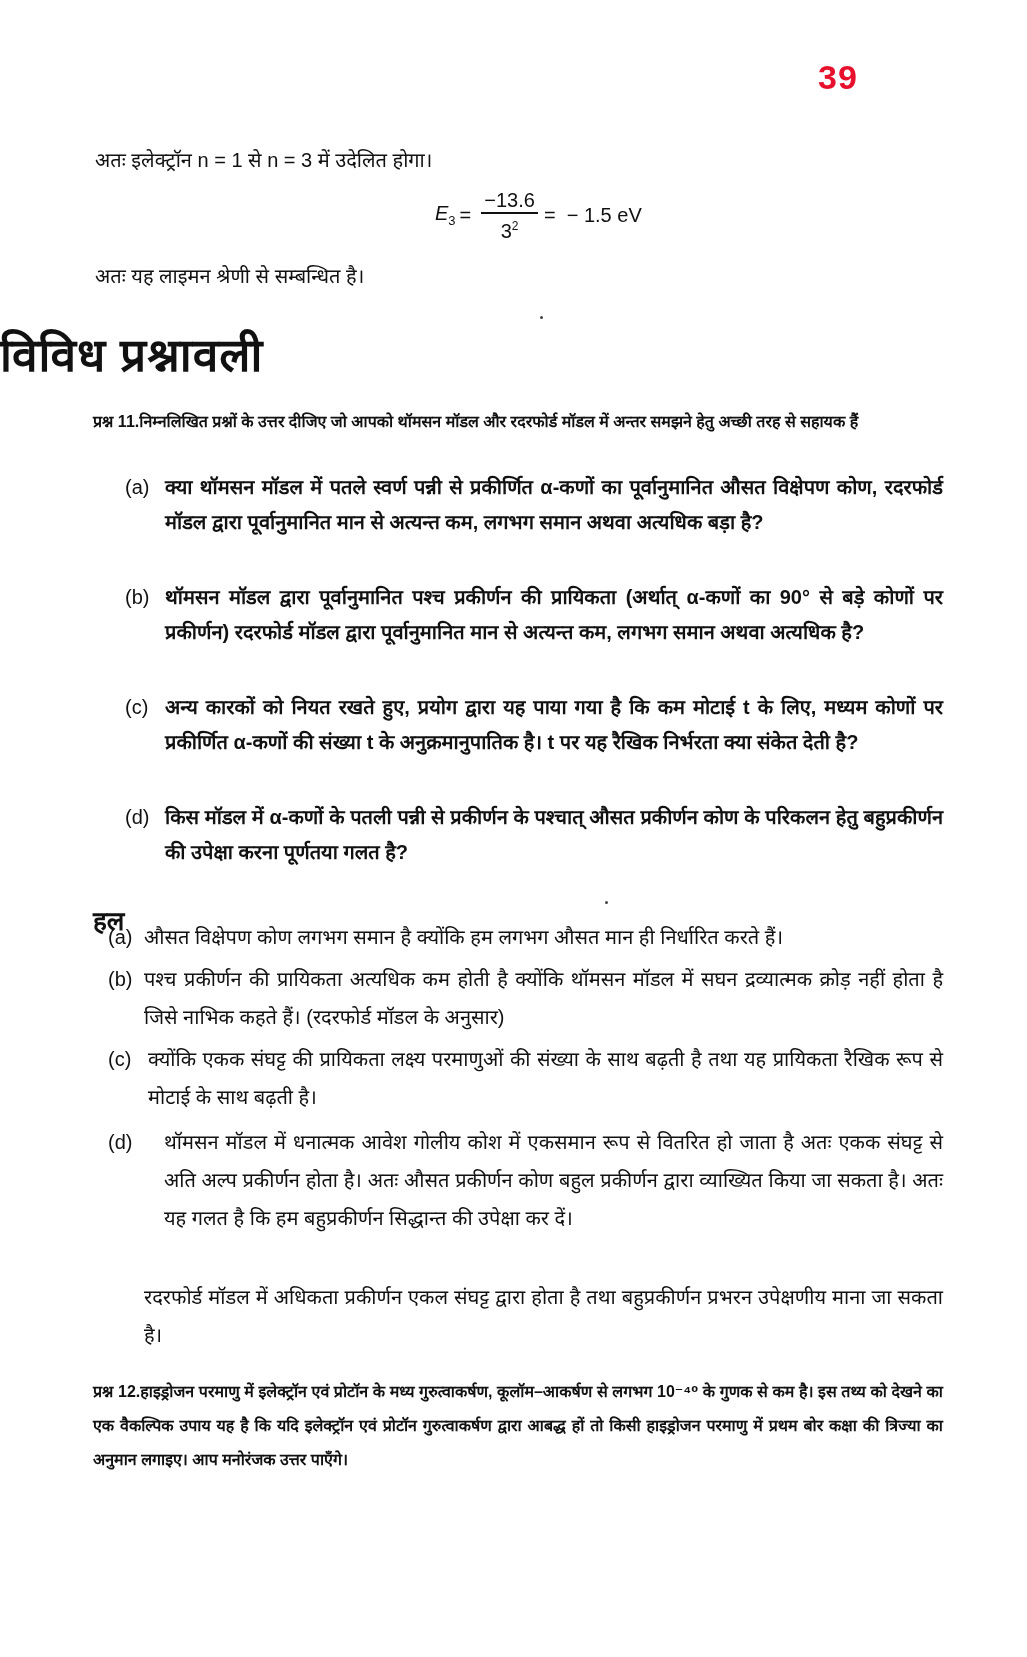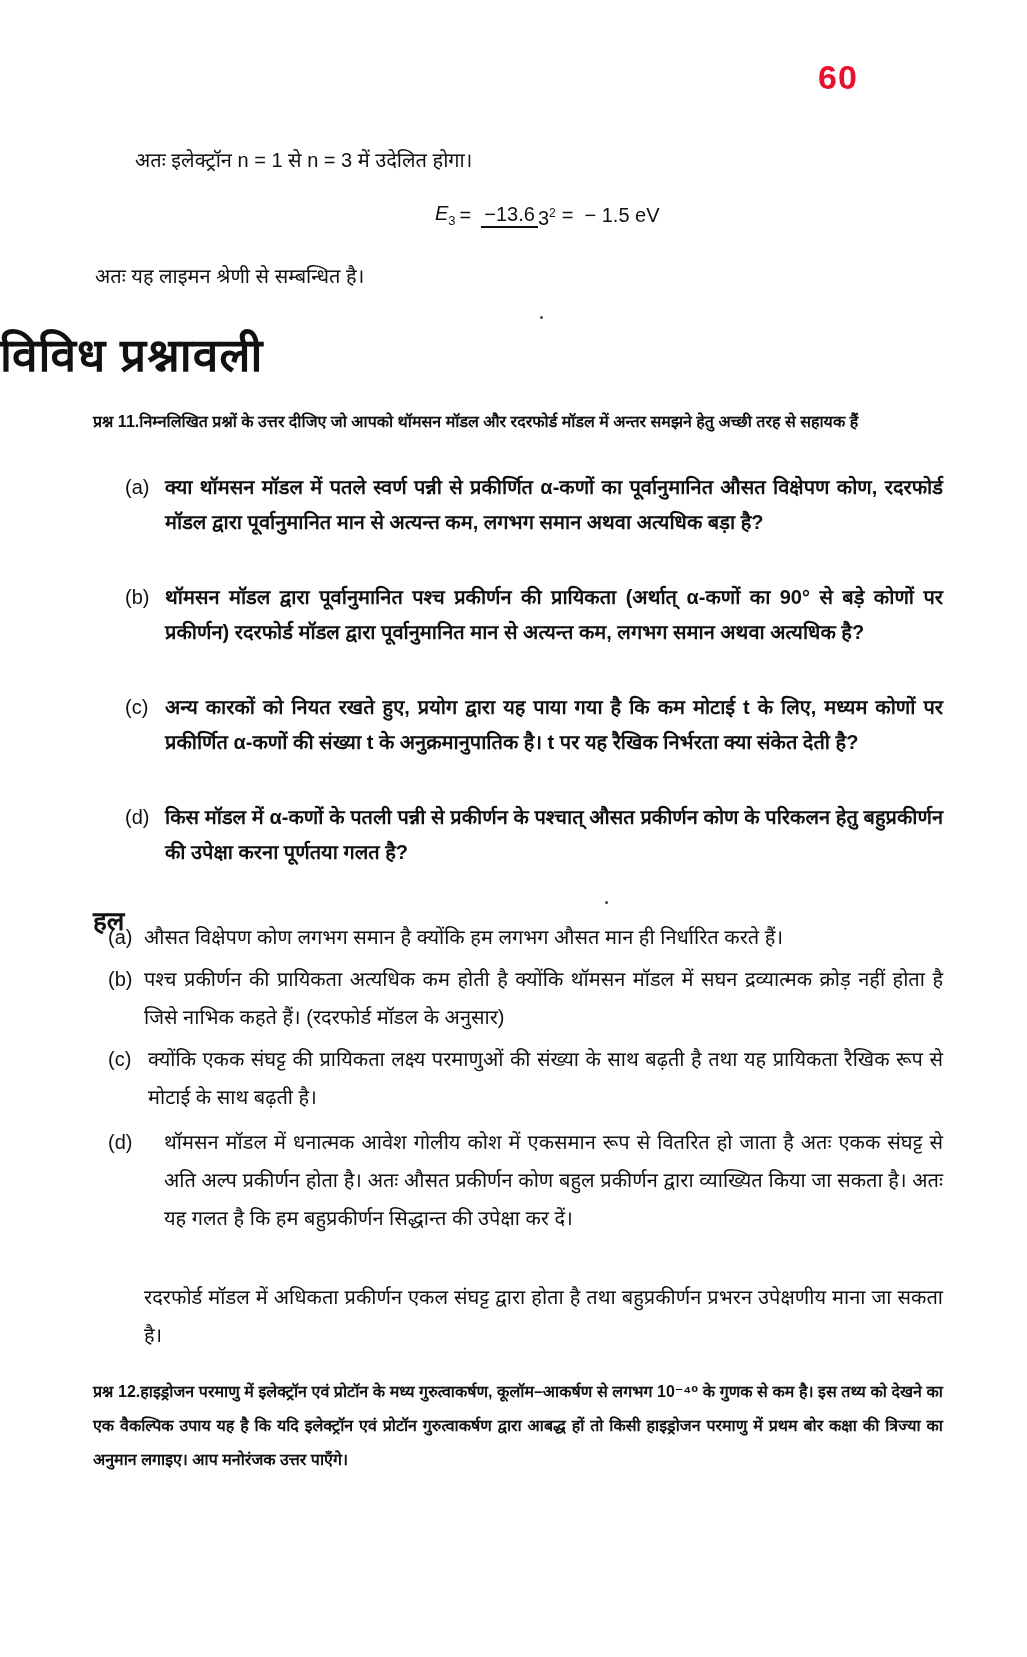--- a/index.html
+++ b/index.html
@@ -9,29 +9,29 @@
     overflow: hidden;
   }
   .page-number {
     position: absolute; left: 818px; top: 58px;
     font-family: "Liberation Sans", sans-serif; font-weight: bold;
     font-size: 34px; color: #e8112d; letter-spacing: 1px;
   }
   .line {
     position: absolute; font-size: 20px; line-height: 24px; white-space: nowrap;
   }
-  .intro1 { left: 95px; top: 148px; margin-left: 40px; }
+  .intro1 { left: 95px; top: 148px; }
   .intro2 { left: 95px; top: 264px; }
   .eq {
     position: absolute; left: 435px; top: 185px; height: 60px;
     display: flex; align-items: center; font-size: 20px;
   }
   .eq .lhs { font-style: italic; }
   .eq .lhs sub { font-size: 13px; font-style: normal; }
-  .frac { display: inline-flex; flex-direction: row; align-items: center; margin: 0 6px; }
+  .frac { display: inline-flex; flex-direction: column; align-items: center; margin: 0 6px; }
   .frac .num { border-bottom: 2px solid #111; padding: 0 3px; line-height: 24px; }
   .frac .den { line-height: 24px; }
   .frac .den sup { font-size: 12px; }
   .section-title {
     position: absolute; left: 0; width: 1025px; top: 322px; 
     font-size: 46px; font-weight: bold; letter-spacing: 1px;
   }
   .para {
     position: absolute; font-size: 16px; line-height: 33px; text-align: justify;
   }
@@ -43,21 +43,21 @@
   .q-sub .body { font-weight: bold; }
   .sol-item .body { font-weight: normal; }
   .hal {
     position: absolute; left: 93px; top: 902px; font-size: 26px; font-weight: bold;
   }
   .dot { position: absolute; width: 3px; height: 3px; background: #444; border-radius: 50%; }
 </style>
 </head>
 <body>
 
-<div class="page-number">60</div>
+<div class="page-number">39</div>
 
 <div class="line intro1">अतः इलेक्ट्रॉन n = 1 से n = 3 में उदेलित होगा।</div>
 
 <div class="eq">
   <span class="lhs"><span>E</span><sub>3</sub></span>
   <span style="margin:0 4px">=</span>
   <span class="frac">
     <span class="num">−13.6</span>
     <span class="den"><span>3</span><sup>2</sup></span>
   </span>

